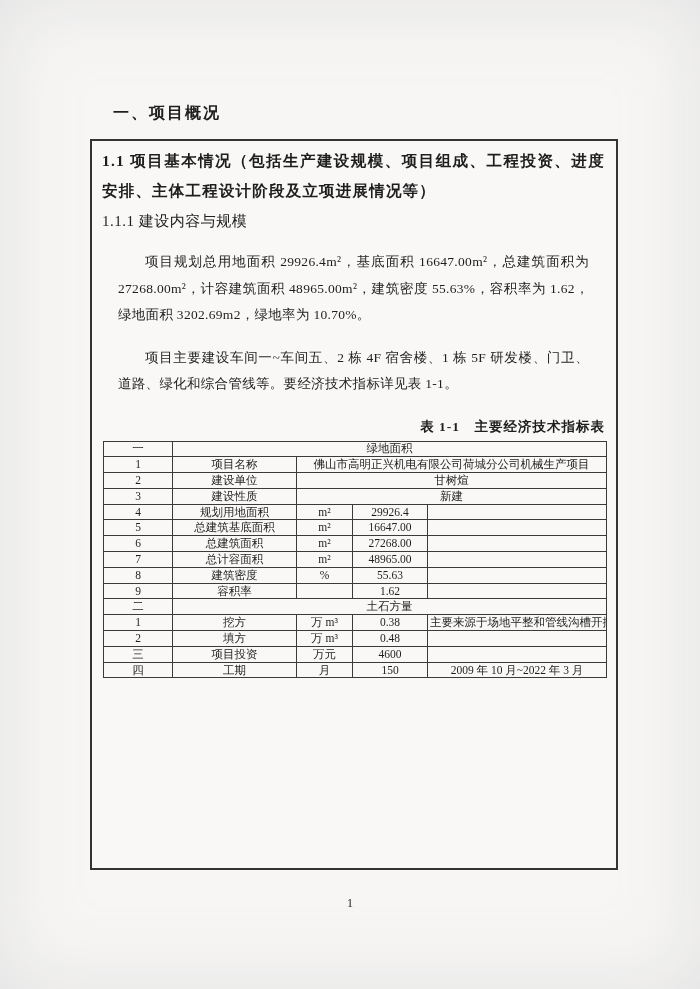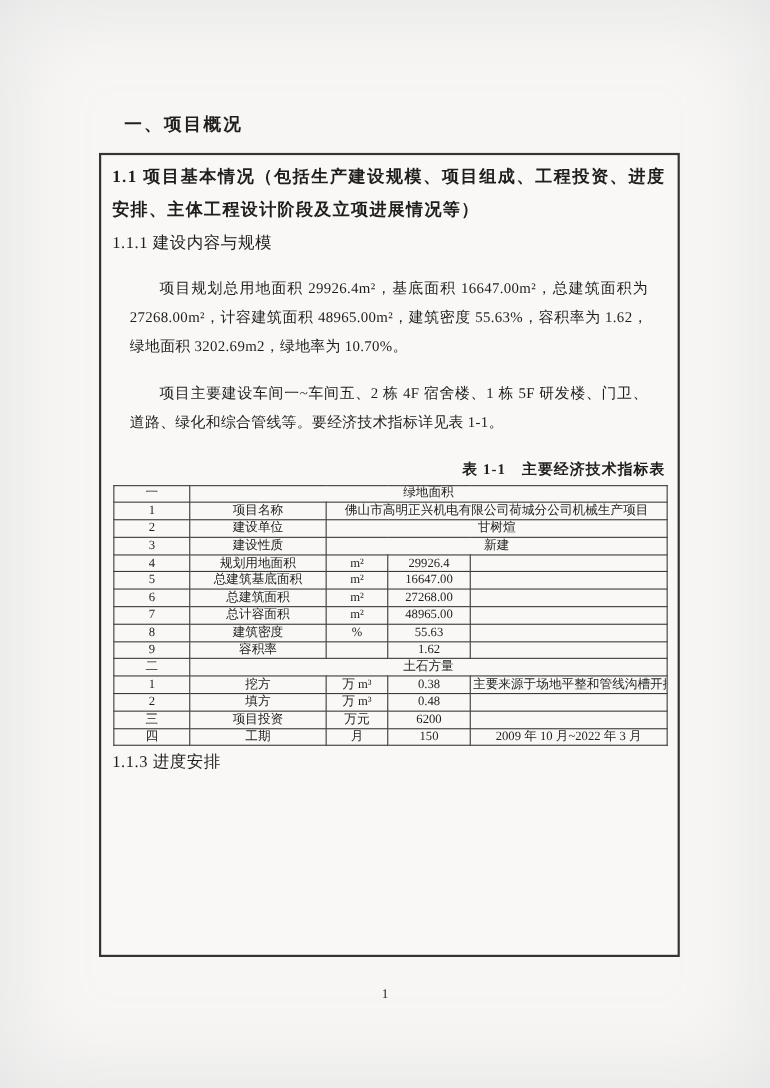--- a/index.html
+++ b/index.html
@@ -169,32 +169,31 @@
         <td>2</td>
         <td>填方</td>
         <td>万 m³</td>
         <td>0.48</td>
         <td></td>
       </tr>
       <tr>
         <td>三</td>
         <td>项目投资</td>
         <td>万元</td>
-        <td>6200</td>
+        <td>4600</td>
         <td></td>
       </tr>
       <tr>
         <td>四</td>
         <td>工期</td>
         <td>月</td>
         <td>150</td>
         <td>2009 年 10 月~2022 年 3 月</td>
       </tr>
     </tbody>
       </table>
 
-    <div class="sub-heading">1.1.3 进度安排</div>
 
   </div>
 
   <div class="page-number">1</div>
 
 </div>
 
 </body></html>

